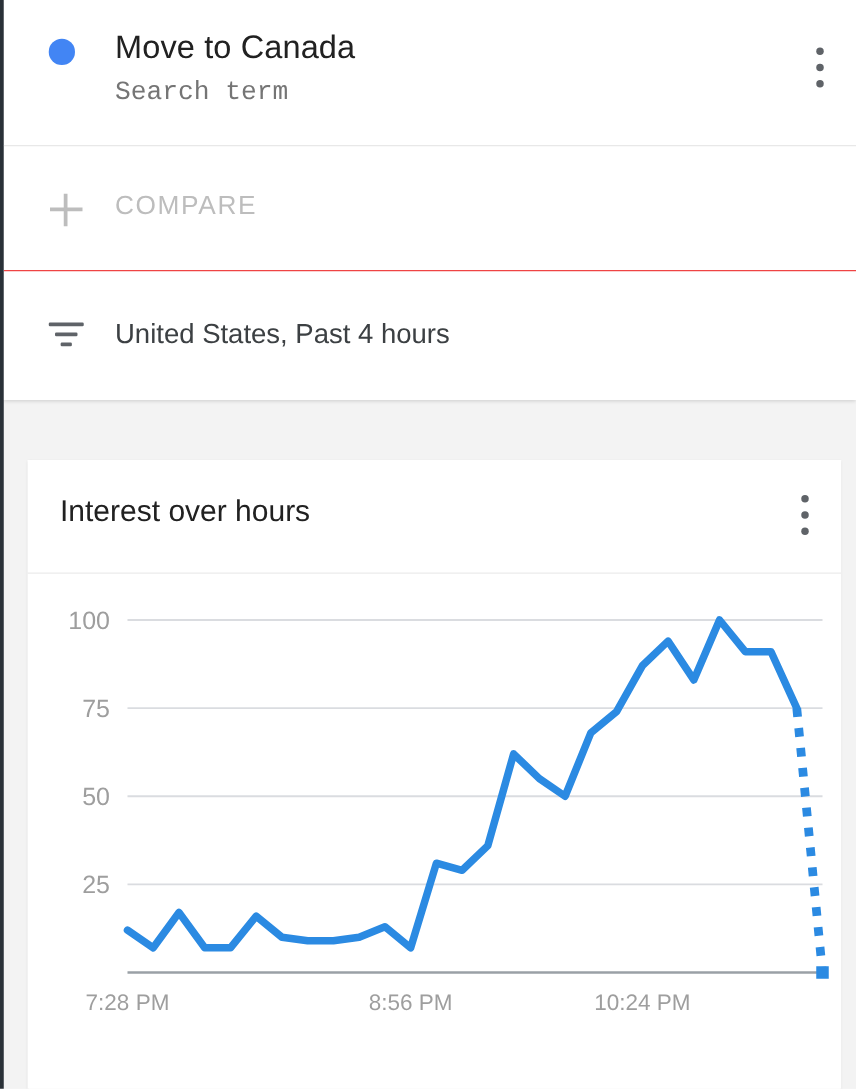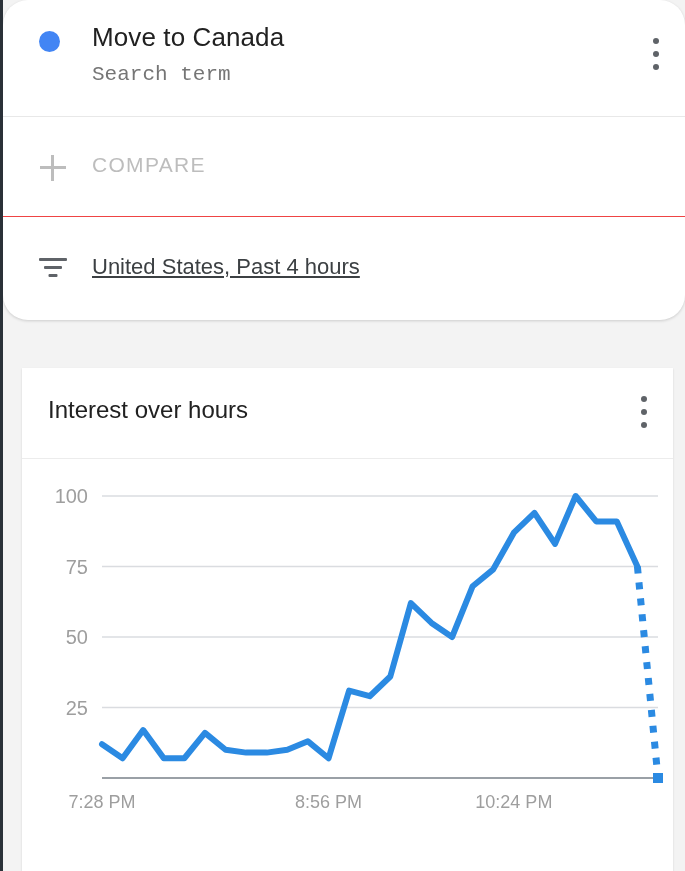--- a/index.html
+++ b/index.html
@@ -24,21 +24,20 @@
     background: #f3f3f3;
     overflow: hidden;
   }
 
   
   .top-panel {
     background: #ffffff;
     box-shadow: 0 1px 3px rgba(0,0,0,0.16);
     position: relative;
     z-index: 5;
-    border-radius: 25px;
   }
 
   .term-row {
     position: relative;
     height: 117px;
     border-bottom: 1px solid #e8e8e8;
     box-sizing: border-box;
   }
   .term-dot {
     position: absolute;
@@ -145,21 +144,20 @@
   }
   .filter-icon span:nth-child(1) { top: 1px;  width: 28px; }
   .filter-icon span:nth-child(2) { top: 9px;  width: 18px; }
   .filter-icon span:nth-child(3) { top: 17px; width: 9px; }
   .filter-label {
     position: absolute;
     left: 89px;
     top: 37px;
     font-size: 22px;
     color: #3c4043;
-    text-decoration: underline;
   }
 
   
   .card {
     position: absolute;
     left: 19px;
     top: 368px;
     width: 651px;
     height: 520px;
     background: #ffffff;

